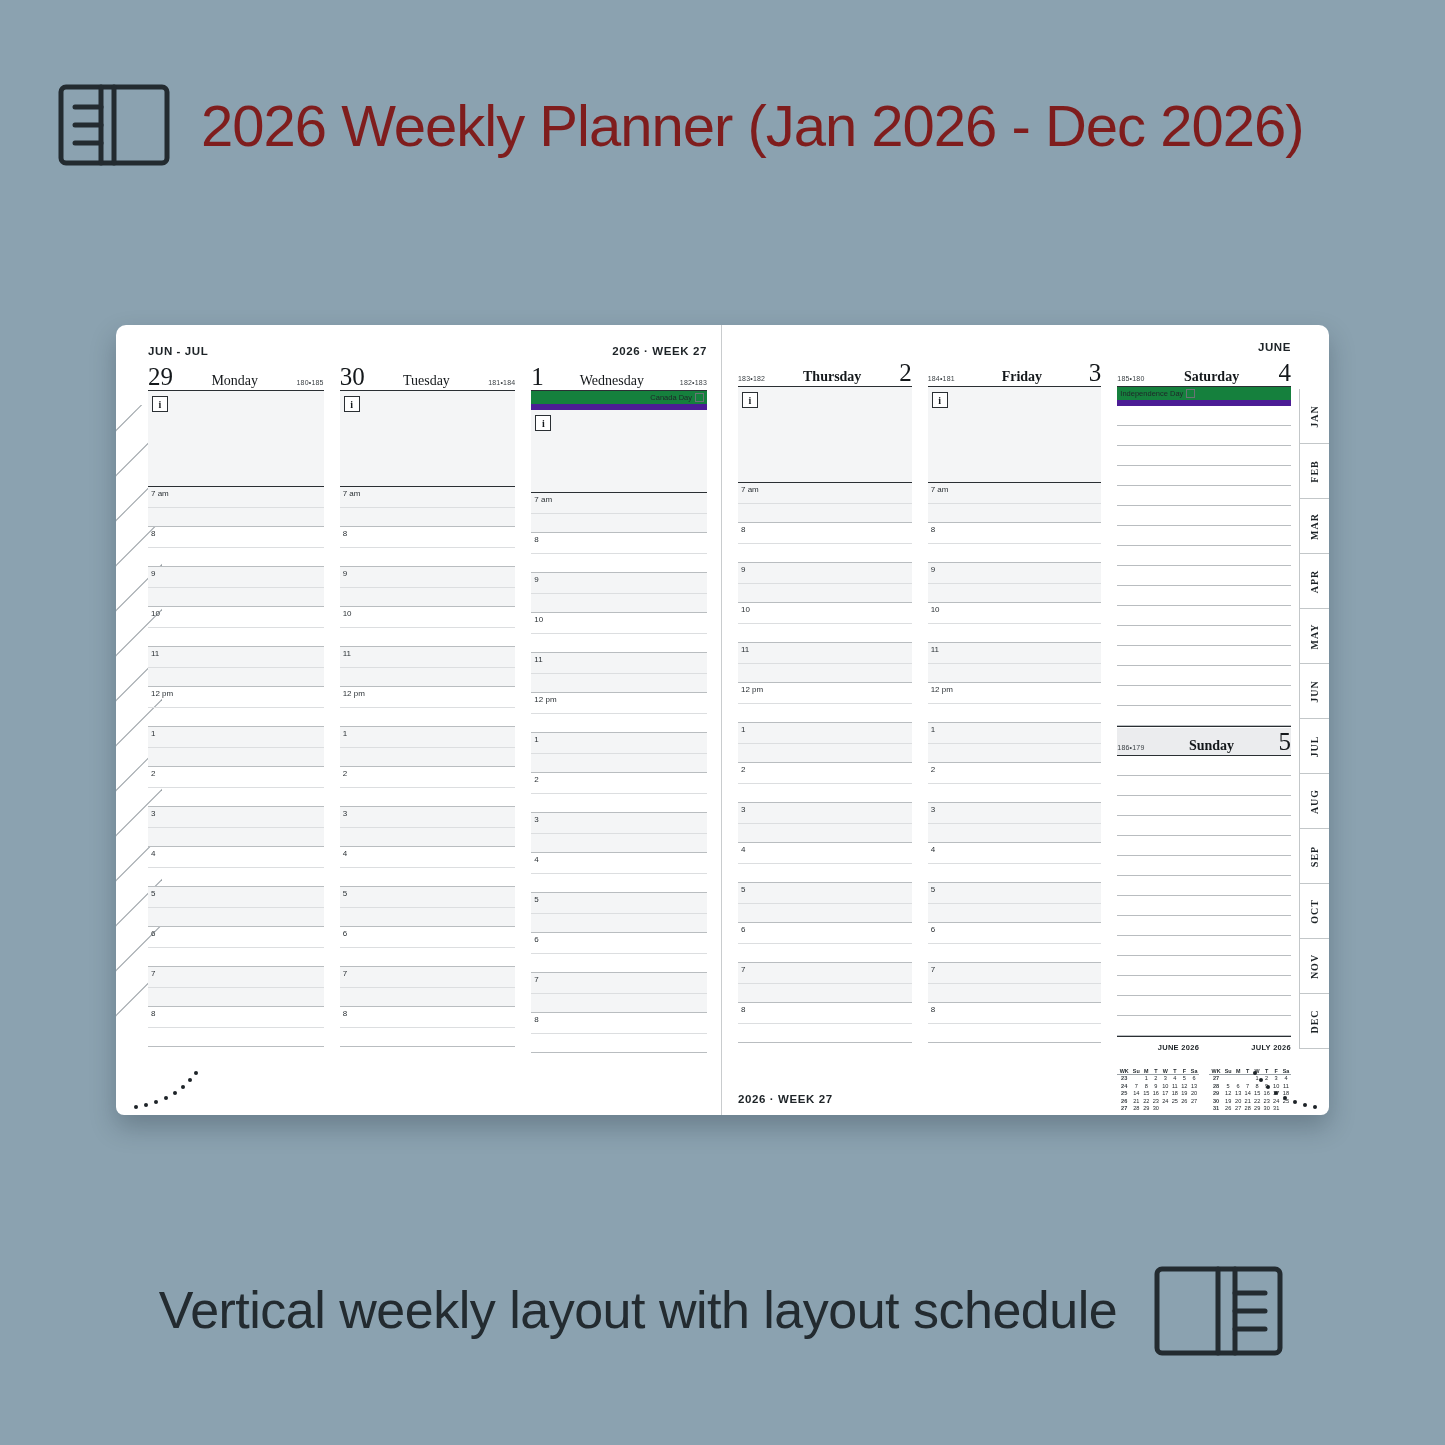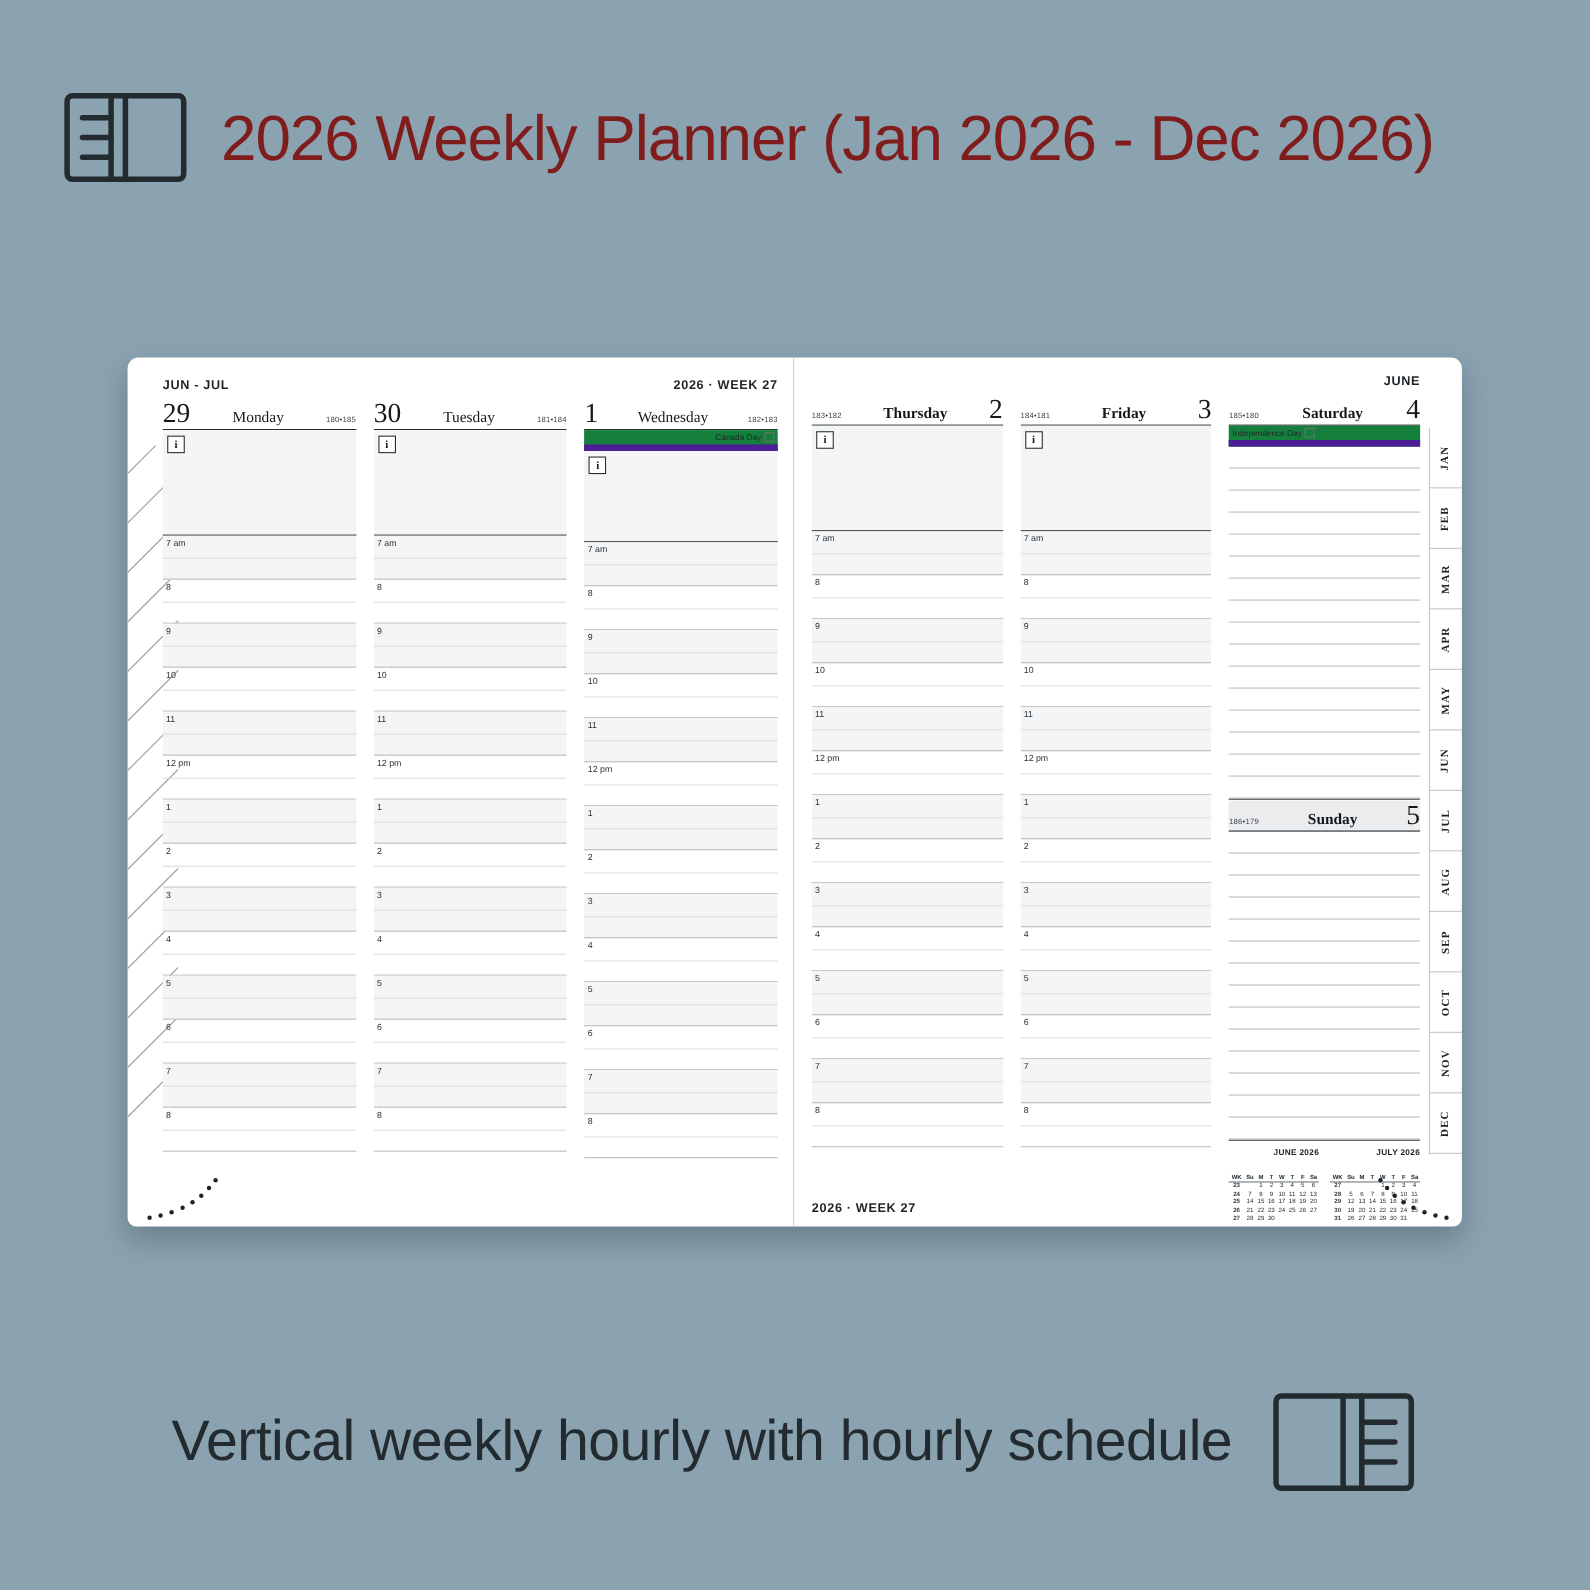--- a/index.html
+++ b/index.html
@@ -988,21 +988,21 @@
             <circle cx="59" cy="20" r="2"></circle>
           <circle cx="52" cy="13" r="2"></circle>
             <circle cx="46" cy="6" r="2"></circle>
         </g>
       </svg>
     </div>
   </div>
 </div>
 
 <div class="footer">
-  <span class="footer-text">Vertical weekly hourly with hourly schedule</span>
+  <span class="footer-text">Vertical weekly layout with layout schedule</span>
   <span class="book-icon">
     <svg width="135" height="110" viewBox="0 0 135 110" fill="none" stroke="#232b30" stroke-width="5" stroke-linejoin="round" stroke-linecap="round">
       <rect x="6" y="14" width="123" height="84" rx="5"></rect>
       <line x1="67" y1="14" x2="67" y2="98"></line>
       <line x1="84" y1="38" x2="114" y2="38"></line>
       <line x1="84" y1="56" x2="114" y2="56"></line>
       <line x1="84" y1="74" x2="114" y2="74"></line>
       <line x1="84" y1="14" x2="84" y2="98"></line>
     </svg>
   </span>

